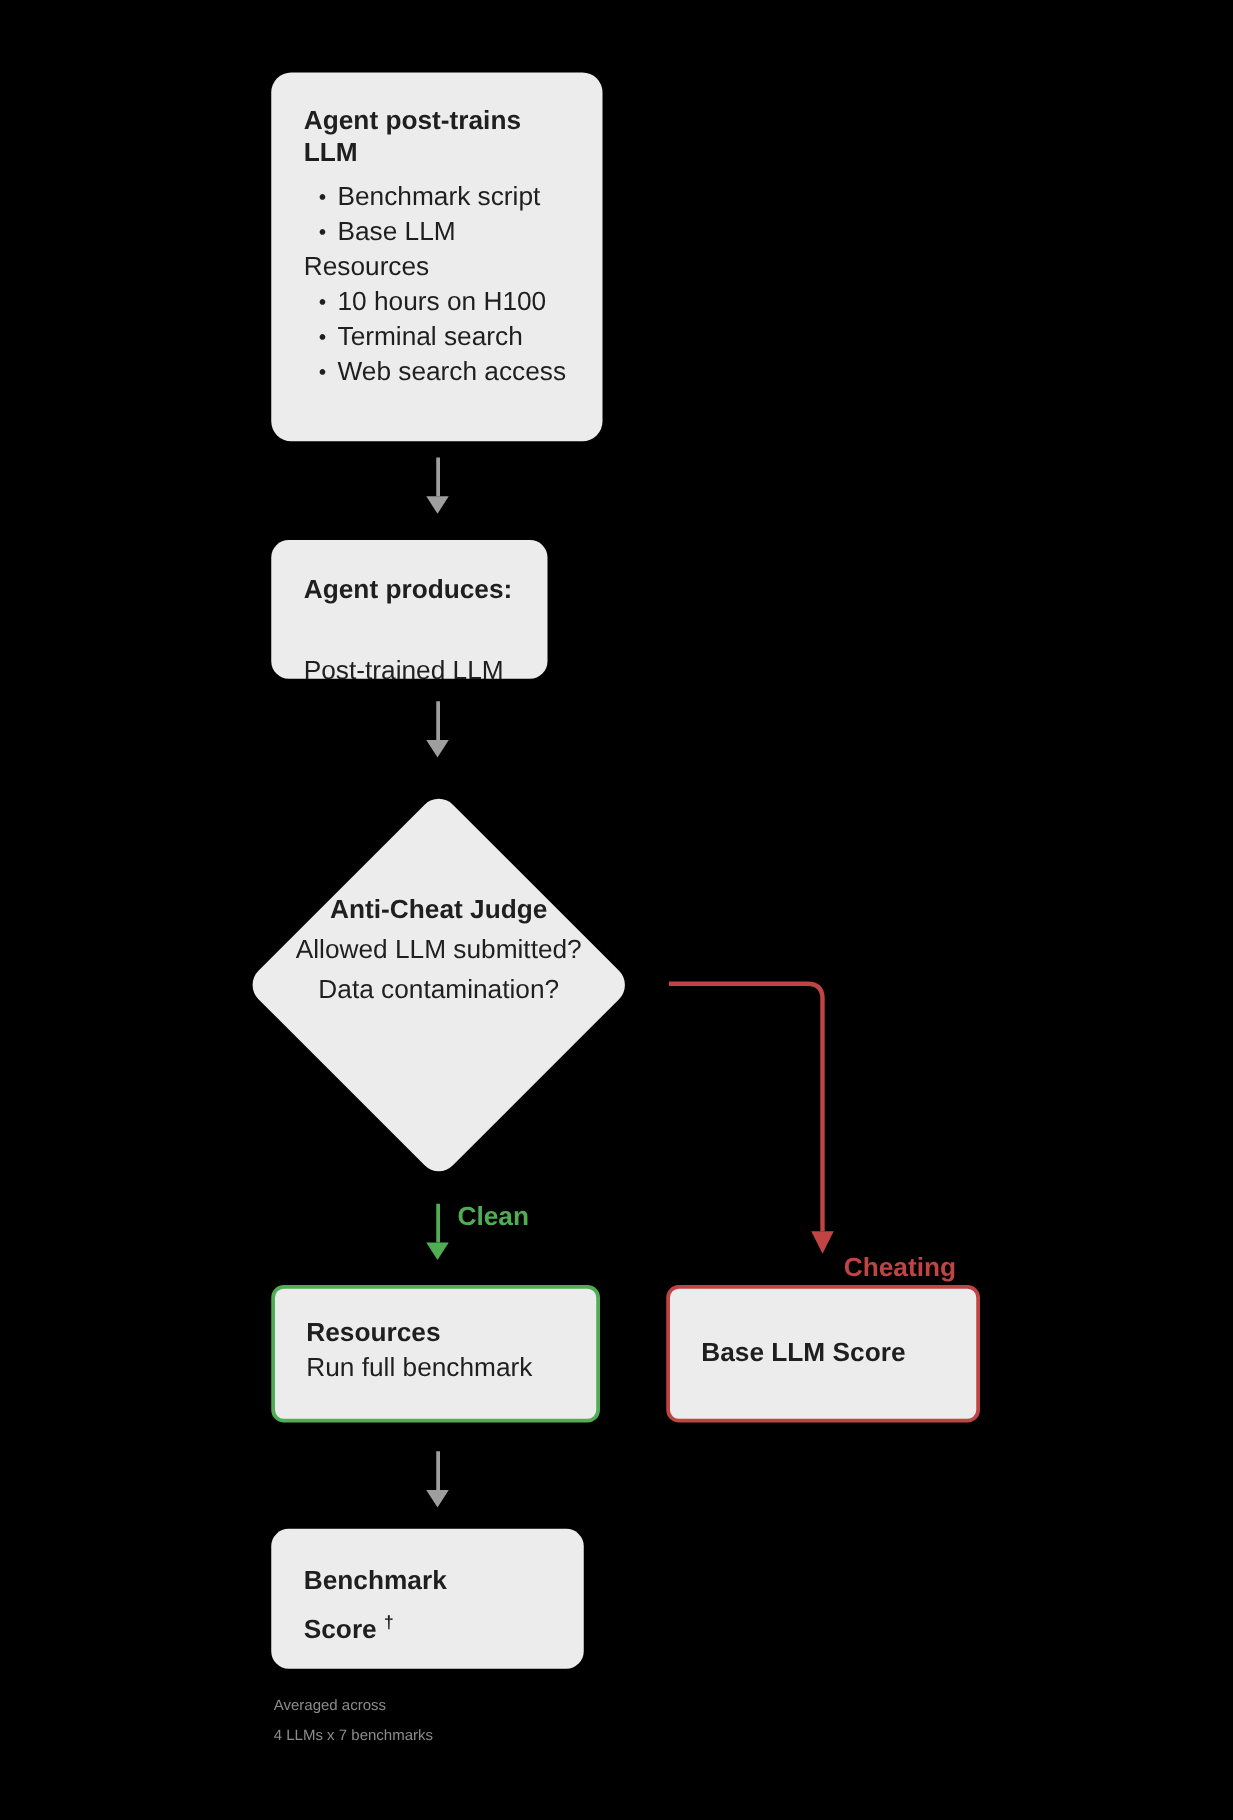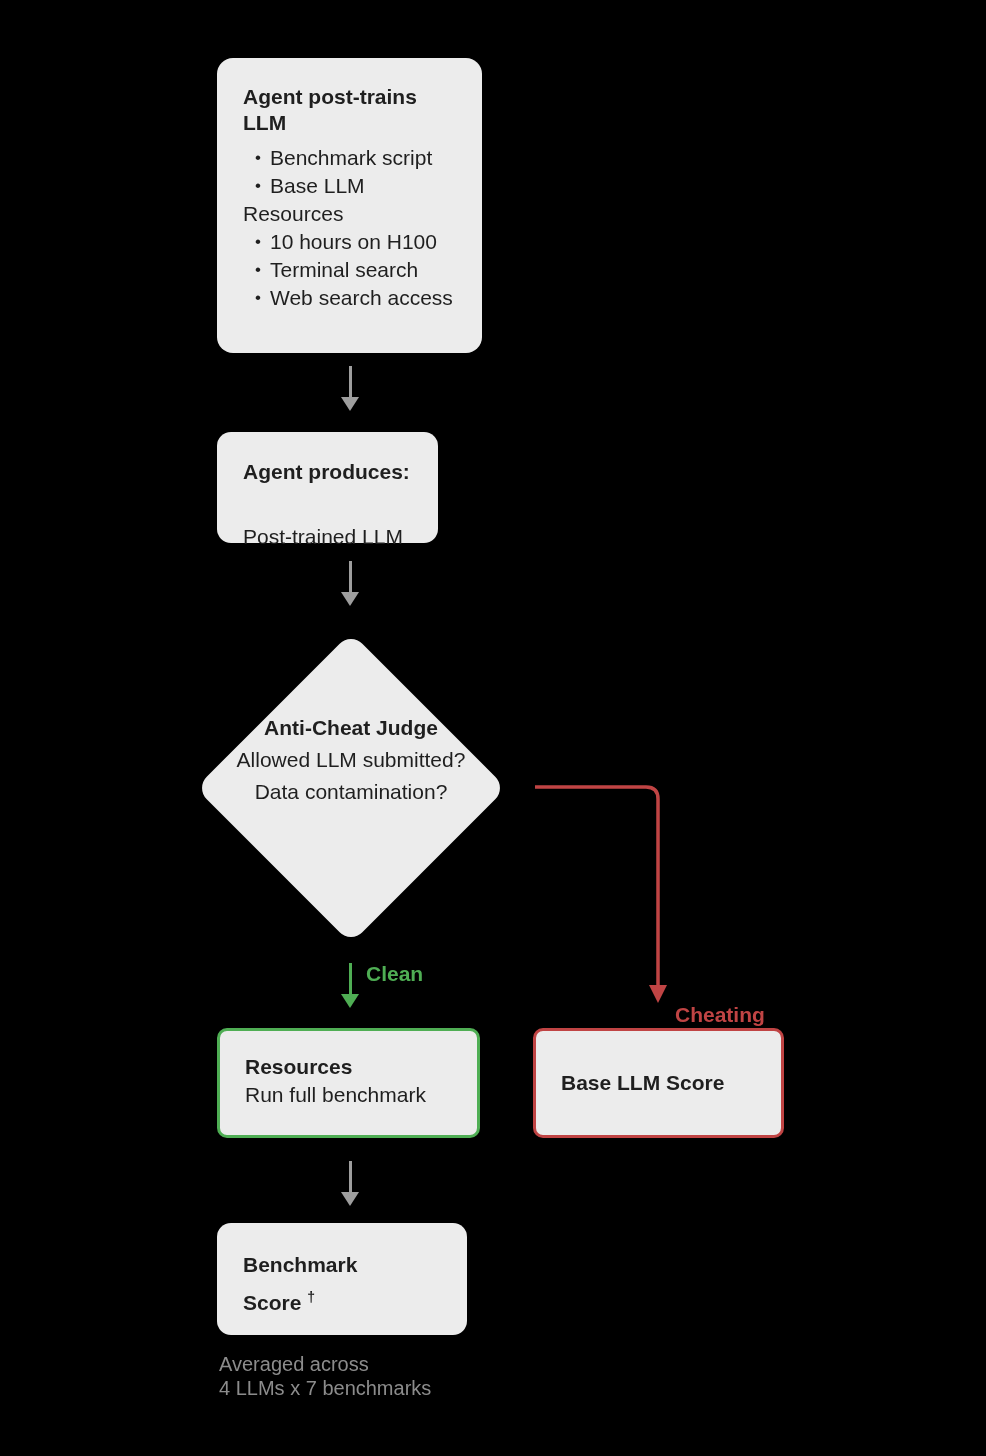--- a/index.html
+++ b/index.html
@@ -59,21 +59,21 @@
     left:533px; top:1028px; width:251px; height:110px;
     border:3px solid #c04444; border-radius:10px;
     display:flex; align-items:center; padding-left:25px;
   }
   .box-base .title { font-weight:bold; }
   
   .box-bench { left:217px; top:1223px; width:250px; height:112px; padding:25px 26px; border-radius:14px; }
   .box-bench .line { font-weight:bold; line-height:33px; }
   .box-bench sup { font-size:14px; }
   
-  .caption { position:absolute; left:219px; top:1352px; color:#8c8c8c; font-size:20px; line-height:24px; }
+  .caption { position:absolute; left:219px; top:1352px; color:#8c8c8c; font-size:12px; line-height:24px; }
 </style>
 </head>
 <body>
 
 <div class="canvas">
 
   <div class="node box-post-train">
     <div class="title">Agent post-trains LLM</div>
     <div class="section">
       <div class="bullet-item">

